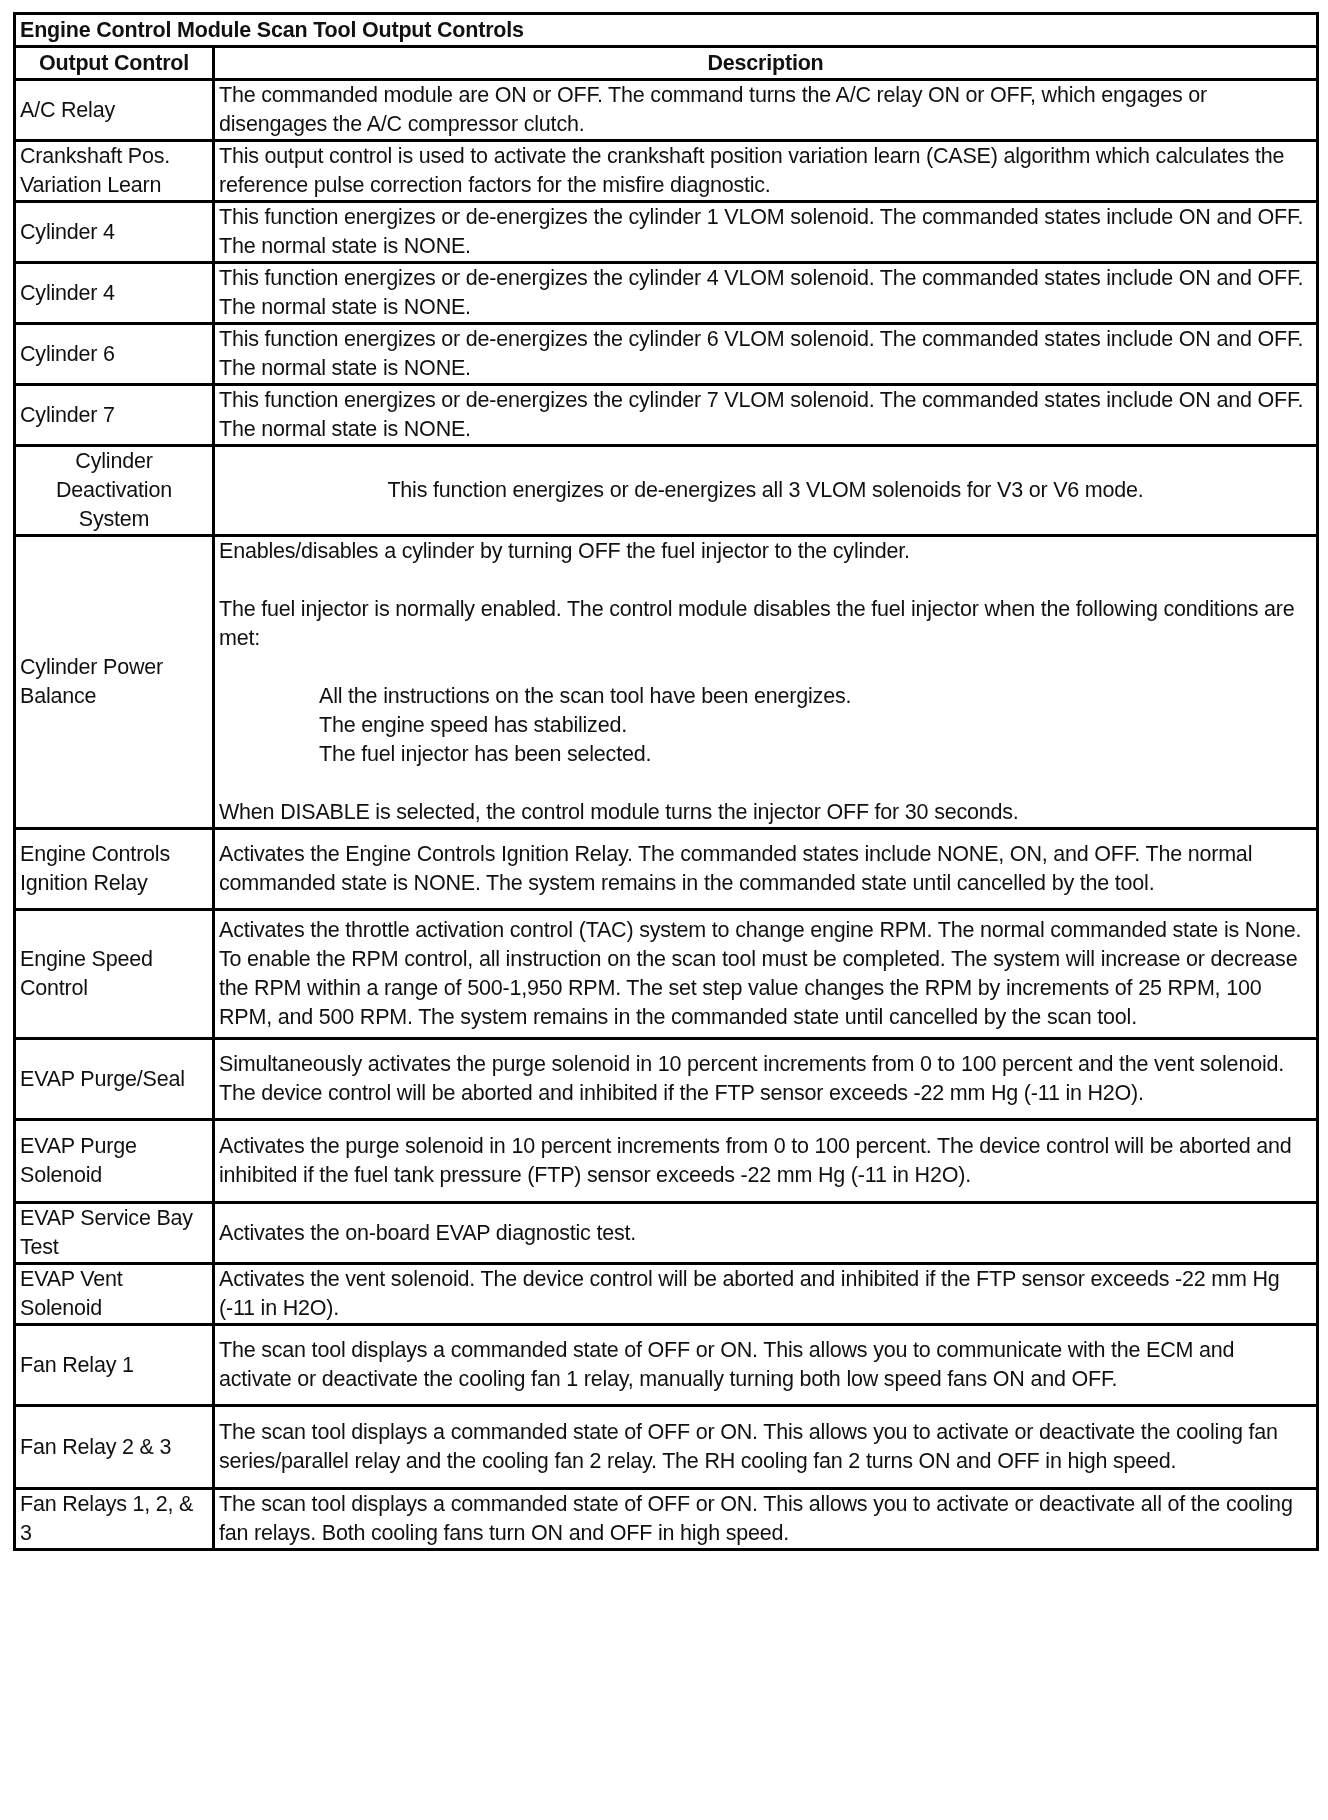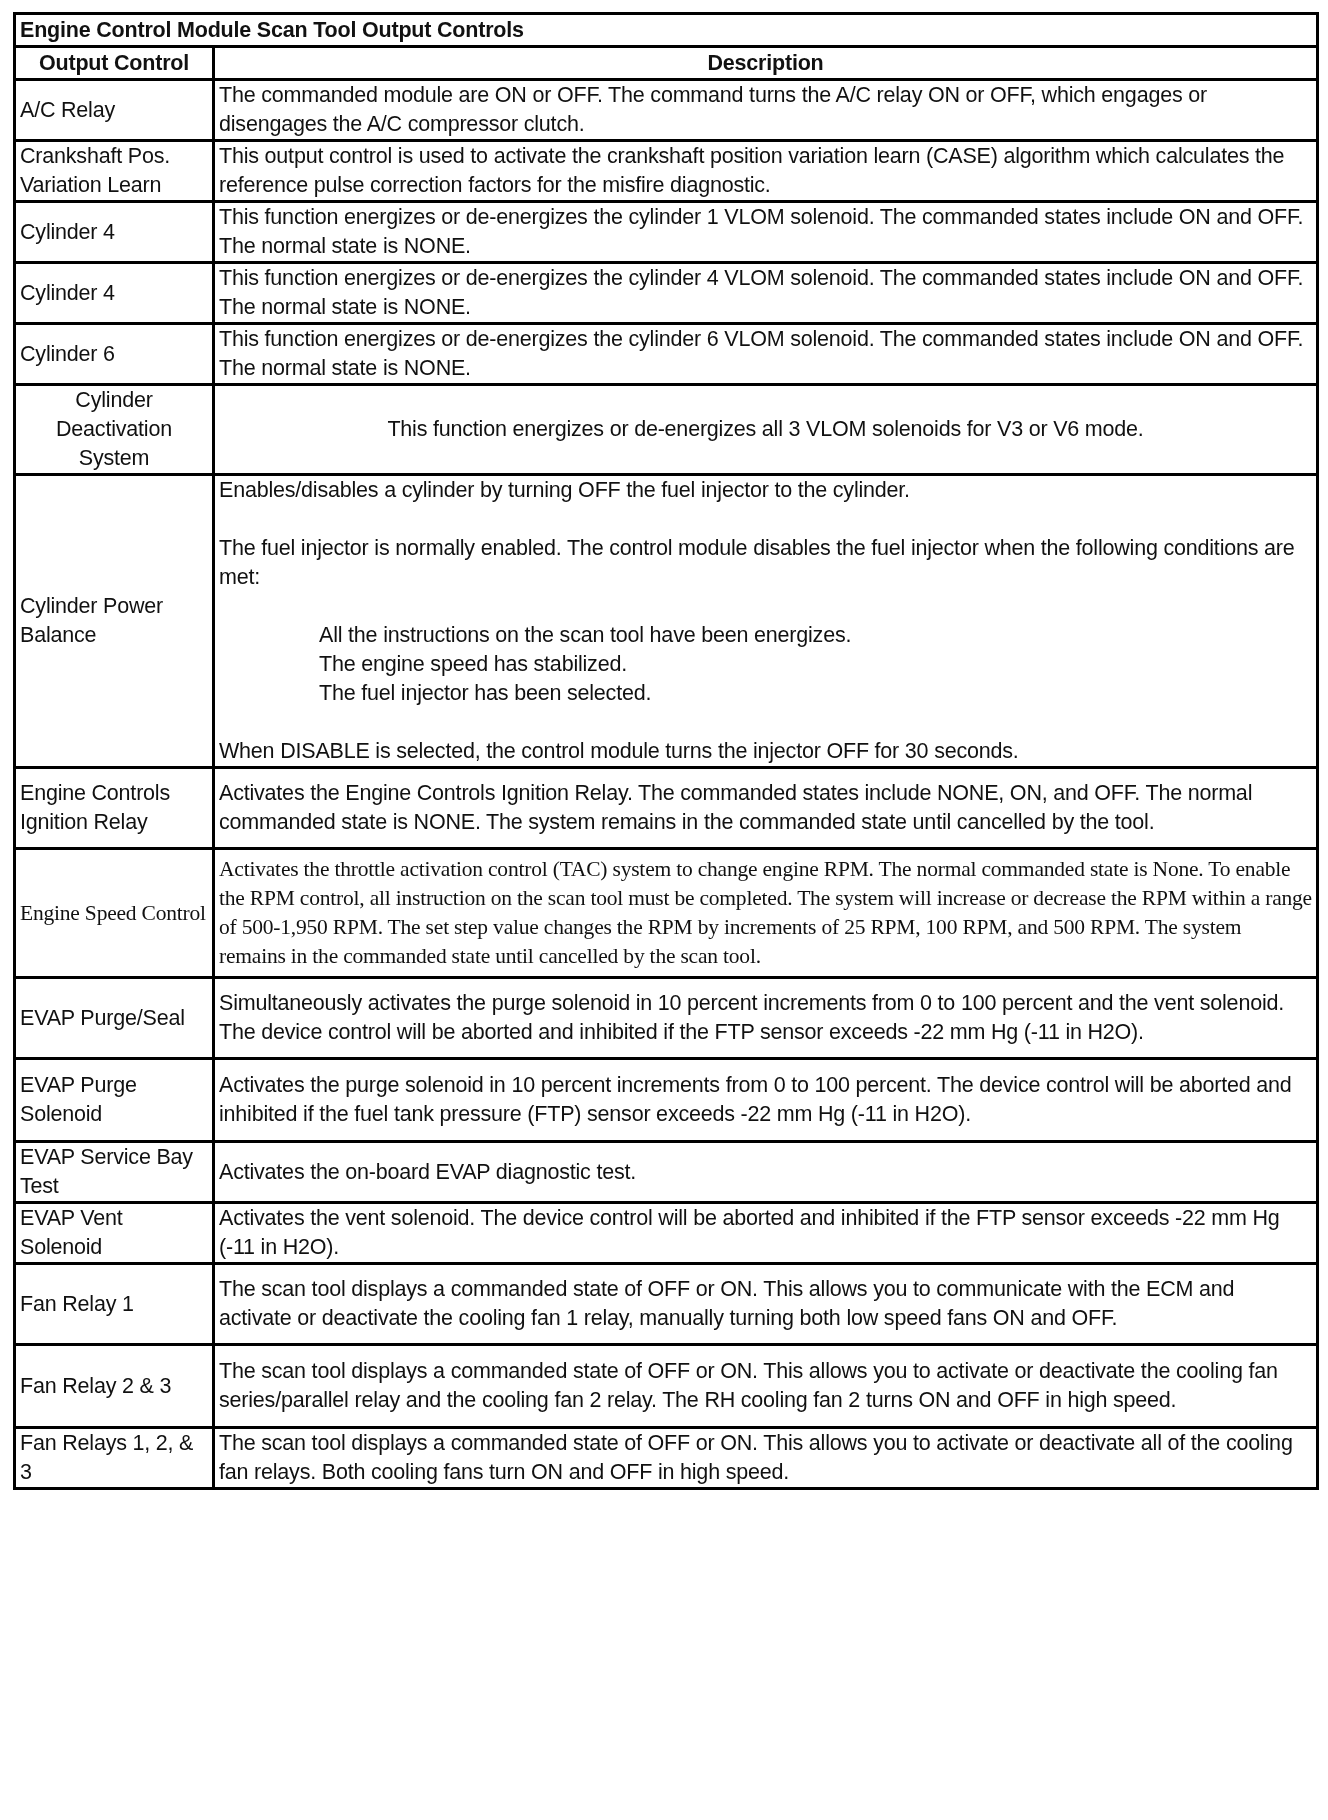--- a/index.html
+++ b/index.html
@@ -24,21 +24,21 @@
   td.ctrl { font-size: 21.5px; }
   td.desc p { margin: 0; }
   .gap { height: 29px; }
   .indent { padding-left: 100px; }
   tr.r-ac td { height: 54px; }
   tr.r-crank td { height: 54px; }
   tr.r-cyl td { height: 54px; }
   tr.r-cds td { height: 78px; text-align: center; }
   tr.r-cpb td { height: 282px; }
   tr.r-ecir td { height: 78px; }
-  tr.r-esc td { height: 126px; font-family: Liberation Serif, serif; }
+  tr.r-esc td { height: 126px; }
   tr.r-evps td { height: 78px; }
   tr.r-evpsol td { height: 80px; }
   tr.r-evsbt td { height: 56px; }
   tr.r-evvent td { height: 54px; }
   tr.r-fan1 td { height: 78px; }
   tr.r-fan23 td { height: 80px; }
   tr.r-fan123 td { height: 54px; }
 </style>
 </head>
 <body>
@@ -70,20 +70,24 @@
       <td class="ctrl">Cylinder 4</td>
       <td class="desc">This function energizes or de-energizes the cylinder 1 VLOM solenoid. The commanded states include ON and OFF. The normal state is NONE.</td>
     </tr>
     <tr class="r-cyl">
       <td class="ctrl">Cylinder 4</td>
       <td class="desc">This function energizes or de-energizes the cylinder 4 VLOM solenoid. The commanded states include ON and OFF. The normal state is NONE.</td>
     </tr>
     <tr class="r-cyl">
       <td class="ctrl">Cylinder 6</td>
       <td class="desc">This function energizes or de-energizes the cylinder 6 VLOM solenoid. The commanded states include ON and OFF. The normal state is NONE.</td>
+    </tr>
+    <tr class="r-cyl">
+      <td class="ctrl">Cylinder 7</td>
+      <td class="desc">This function energizes or de-energizes the cylinder 7 VLOM solenoid. The commanded states include ON and OFF. The normal state is NONE.</td>
     </tr>
     <tr class="r-cds">
       <td class="ctrl">Cylinder Deactivation System</td>
       <td class="desc">This function energizes or de-energizes all 3 VLOM solenoids for V3 or V6 mode.</td>
     </tr>
     <tr class="r-cpb">
       <td class="ctrl">Cylinder Power Balance</td>
       <td class="desc">
         <p>Enables/disables a cylinder by turning OFF the fuel injector to the cylinder.</p>
         <div class="gap"></div>

